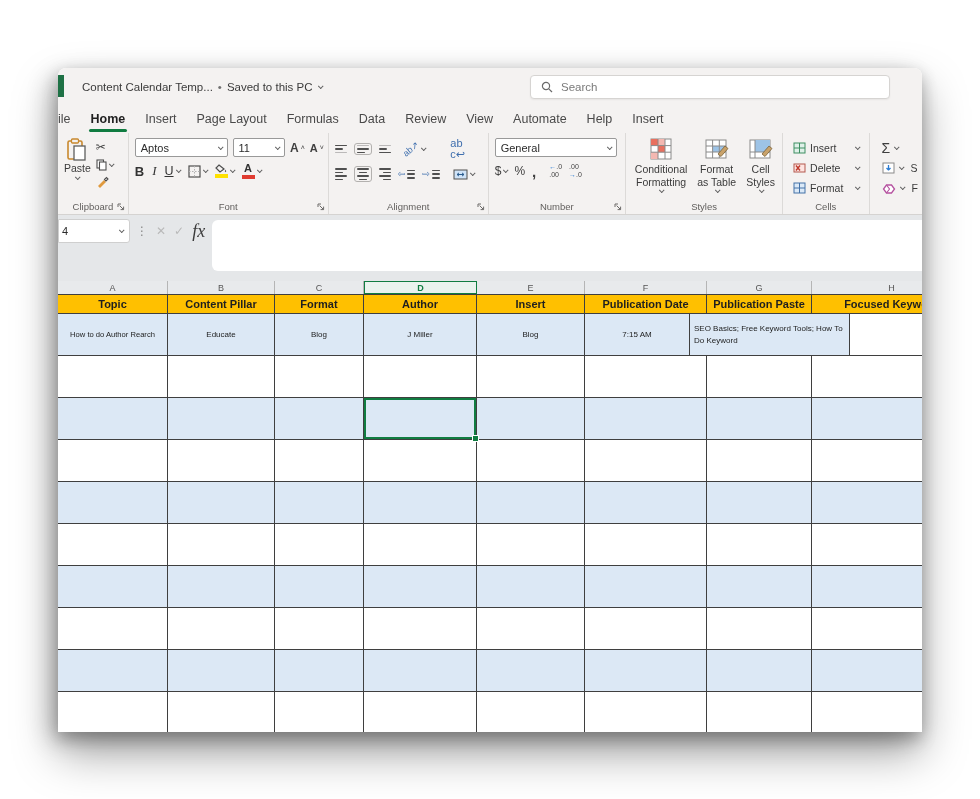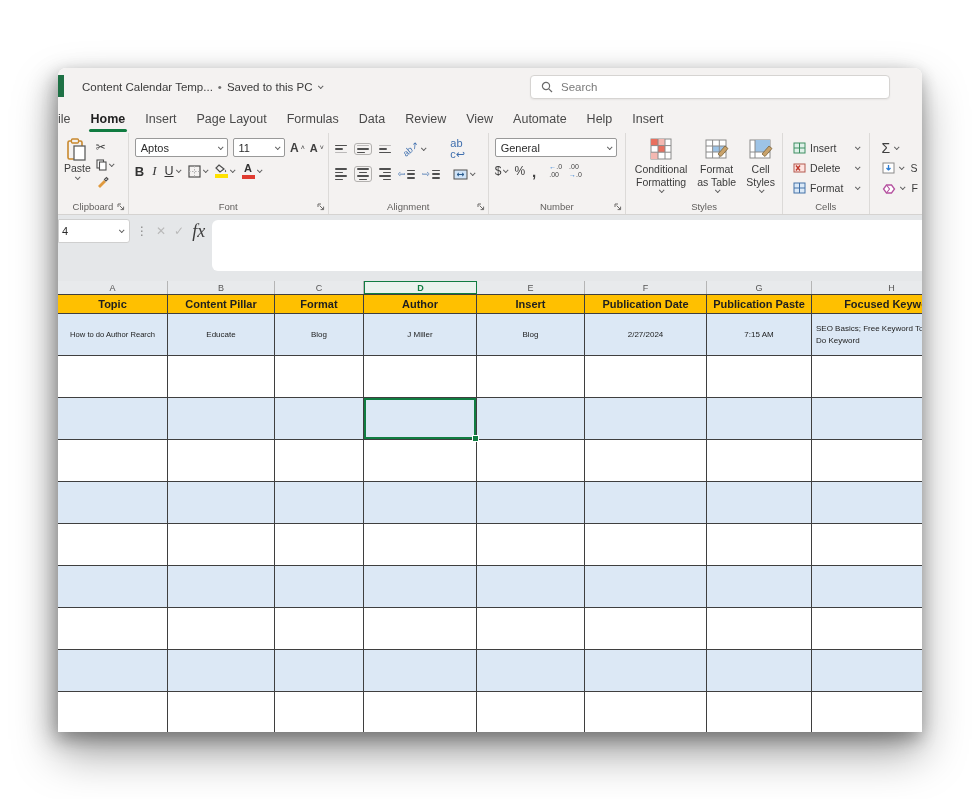--- a/index.html
+++ b/index.html
@@ -496,21 +496,20 @@
           <div class="hcell" style="width: 105px;">Publication Paste</div>
           <div class="hcell" style="width: 160px;">Focused Keyword</div>
         </div>
     <div id="bodyrows">
           <div class="brow band">
             <div class="bcell topic" style="width: 110px;">How to do Author Rearch</div>
             <div class="bcell" style="width: 107px;">Educate</div>
             <div class="bcell" style="width: 89px;">Blog</div>
             <div class="bcell" style="width: 113px;">J Miller</div>
             <div class="bcell" style="width: 108px;">Blog</div>
-            <div class="bcell" style="width: 122px;">2/27/2024</div>
             <div class="bcell" style="width: 105px;">7:15 AM</div>
             <div class="bcell kw" style="width: 160px;">SEO Basics; Free Keyword Tools; How To Do Keyword</div>
           </div>
           <div class="brow">
             <div class="bcell" style="width: 110px;"></div>
             <div class="bcell" style="width: 107px;"></div>
             <div class="bcell" style="width: 89px;"></div>
             <div class="bcell" style="width: 113px;"></div>
             <div class="bcell" style="width: 108px;"></div>
             <div class="bcell" style="width: 122px;"></div>

